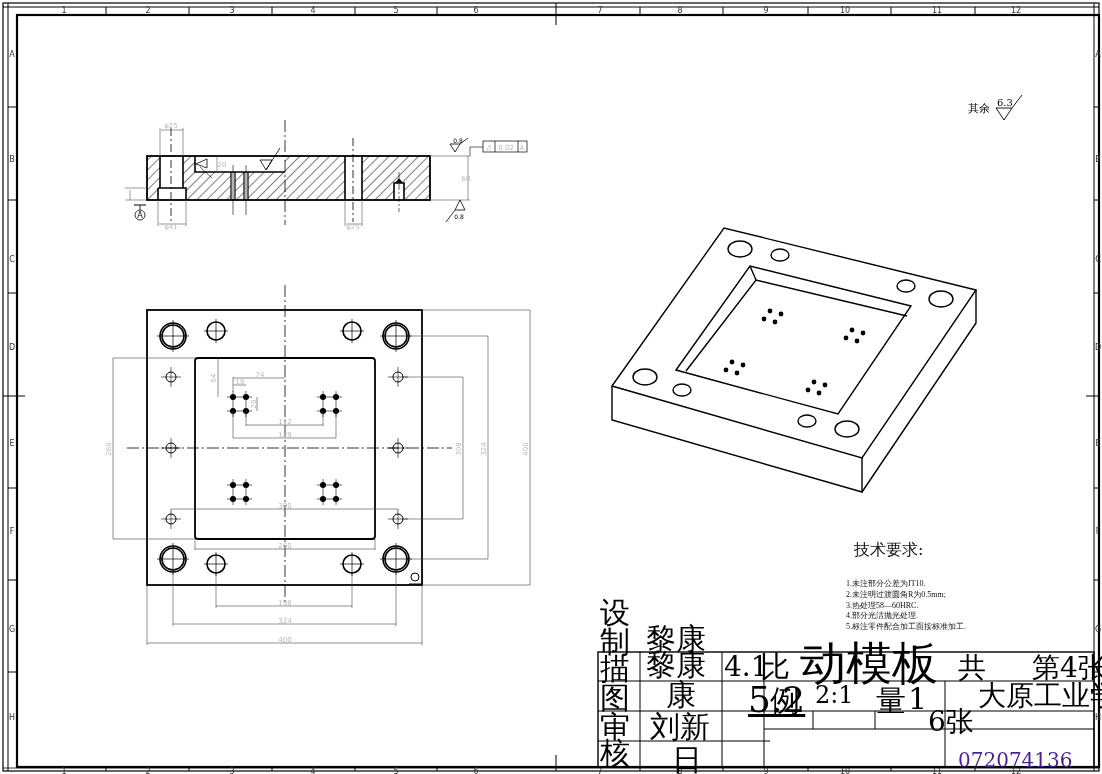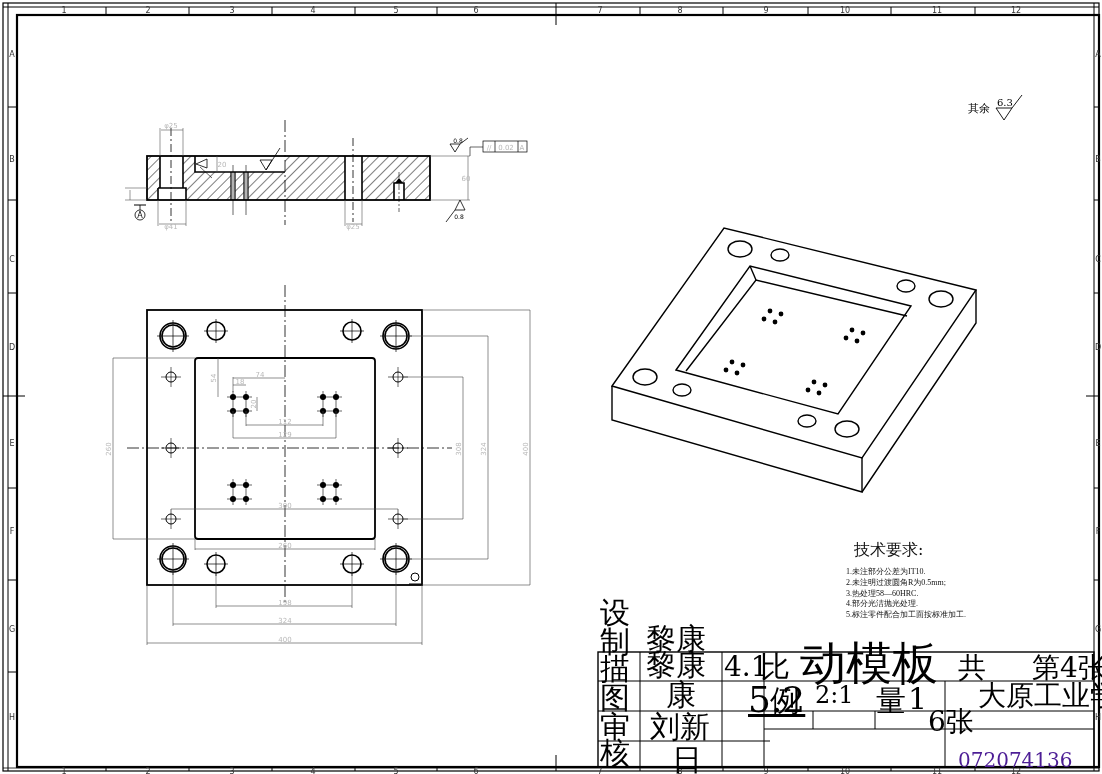--- a/index.html
+++ b/index.html
@@ -3,21 +3,21 @@
 <meta charset="utf-8">
 <style>
   html, body { margin: 0; padding: 0; background: #ffffff; }
   body { width: 1102px; height: 774px; overflow: hidden; position: relative; font-family: "DejaVu Serif", serif; }
   svg { position: absolute; left: 0; top: 0; }
   .t { font-family: "DejaVu Serif", serif; fill: #000; }
   .ts { font-family: "DejaVu Sans", sans-serif; fill: #000; }
   .dim { font-family: "DejaVu Sans", sans-serif; fill: #b8b8b8; font-size: 7px; }
   .grid { font-family: "DejaVu Sans", sans-serif; font-size: 8px; fill: #333; }
   .req { position: absolute; left: 846px; top: 540px; width: 200px; font-family: "DejaVu Serif", serif; color: #111; }
-  .req .title { font-size: 16px; margin-left: 8px; margin-bottom: 6px; }
+  .req .title { font-size: 16px; margin-left: 8px; margin-bottom: 18px; }
   .req .item { font-size: 8px; line-height: 10.8px; white-space: nowrap; font-family: Liberation Serif, serif; }
   .tb-text { position: absolute; font-family: "DejaVu Serif", serif; color: #000; white-space: nowrap; line-height: 1; }
 </style>
 </head>
 <body>
 
 <svg width="1102" height="774" viewBox="0 0 1102 774" xmlns="http://www.w3.org/2000/svg">
   <defs>
     <pattern id="hatch" patternUnits="userSpaceOnUse" width="7" height="7" patternTransform="rotate(45)">
       <line x1="0" y1="0" x2="0" y2="7" stroke="#000" stroke-width="1"></line>

